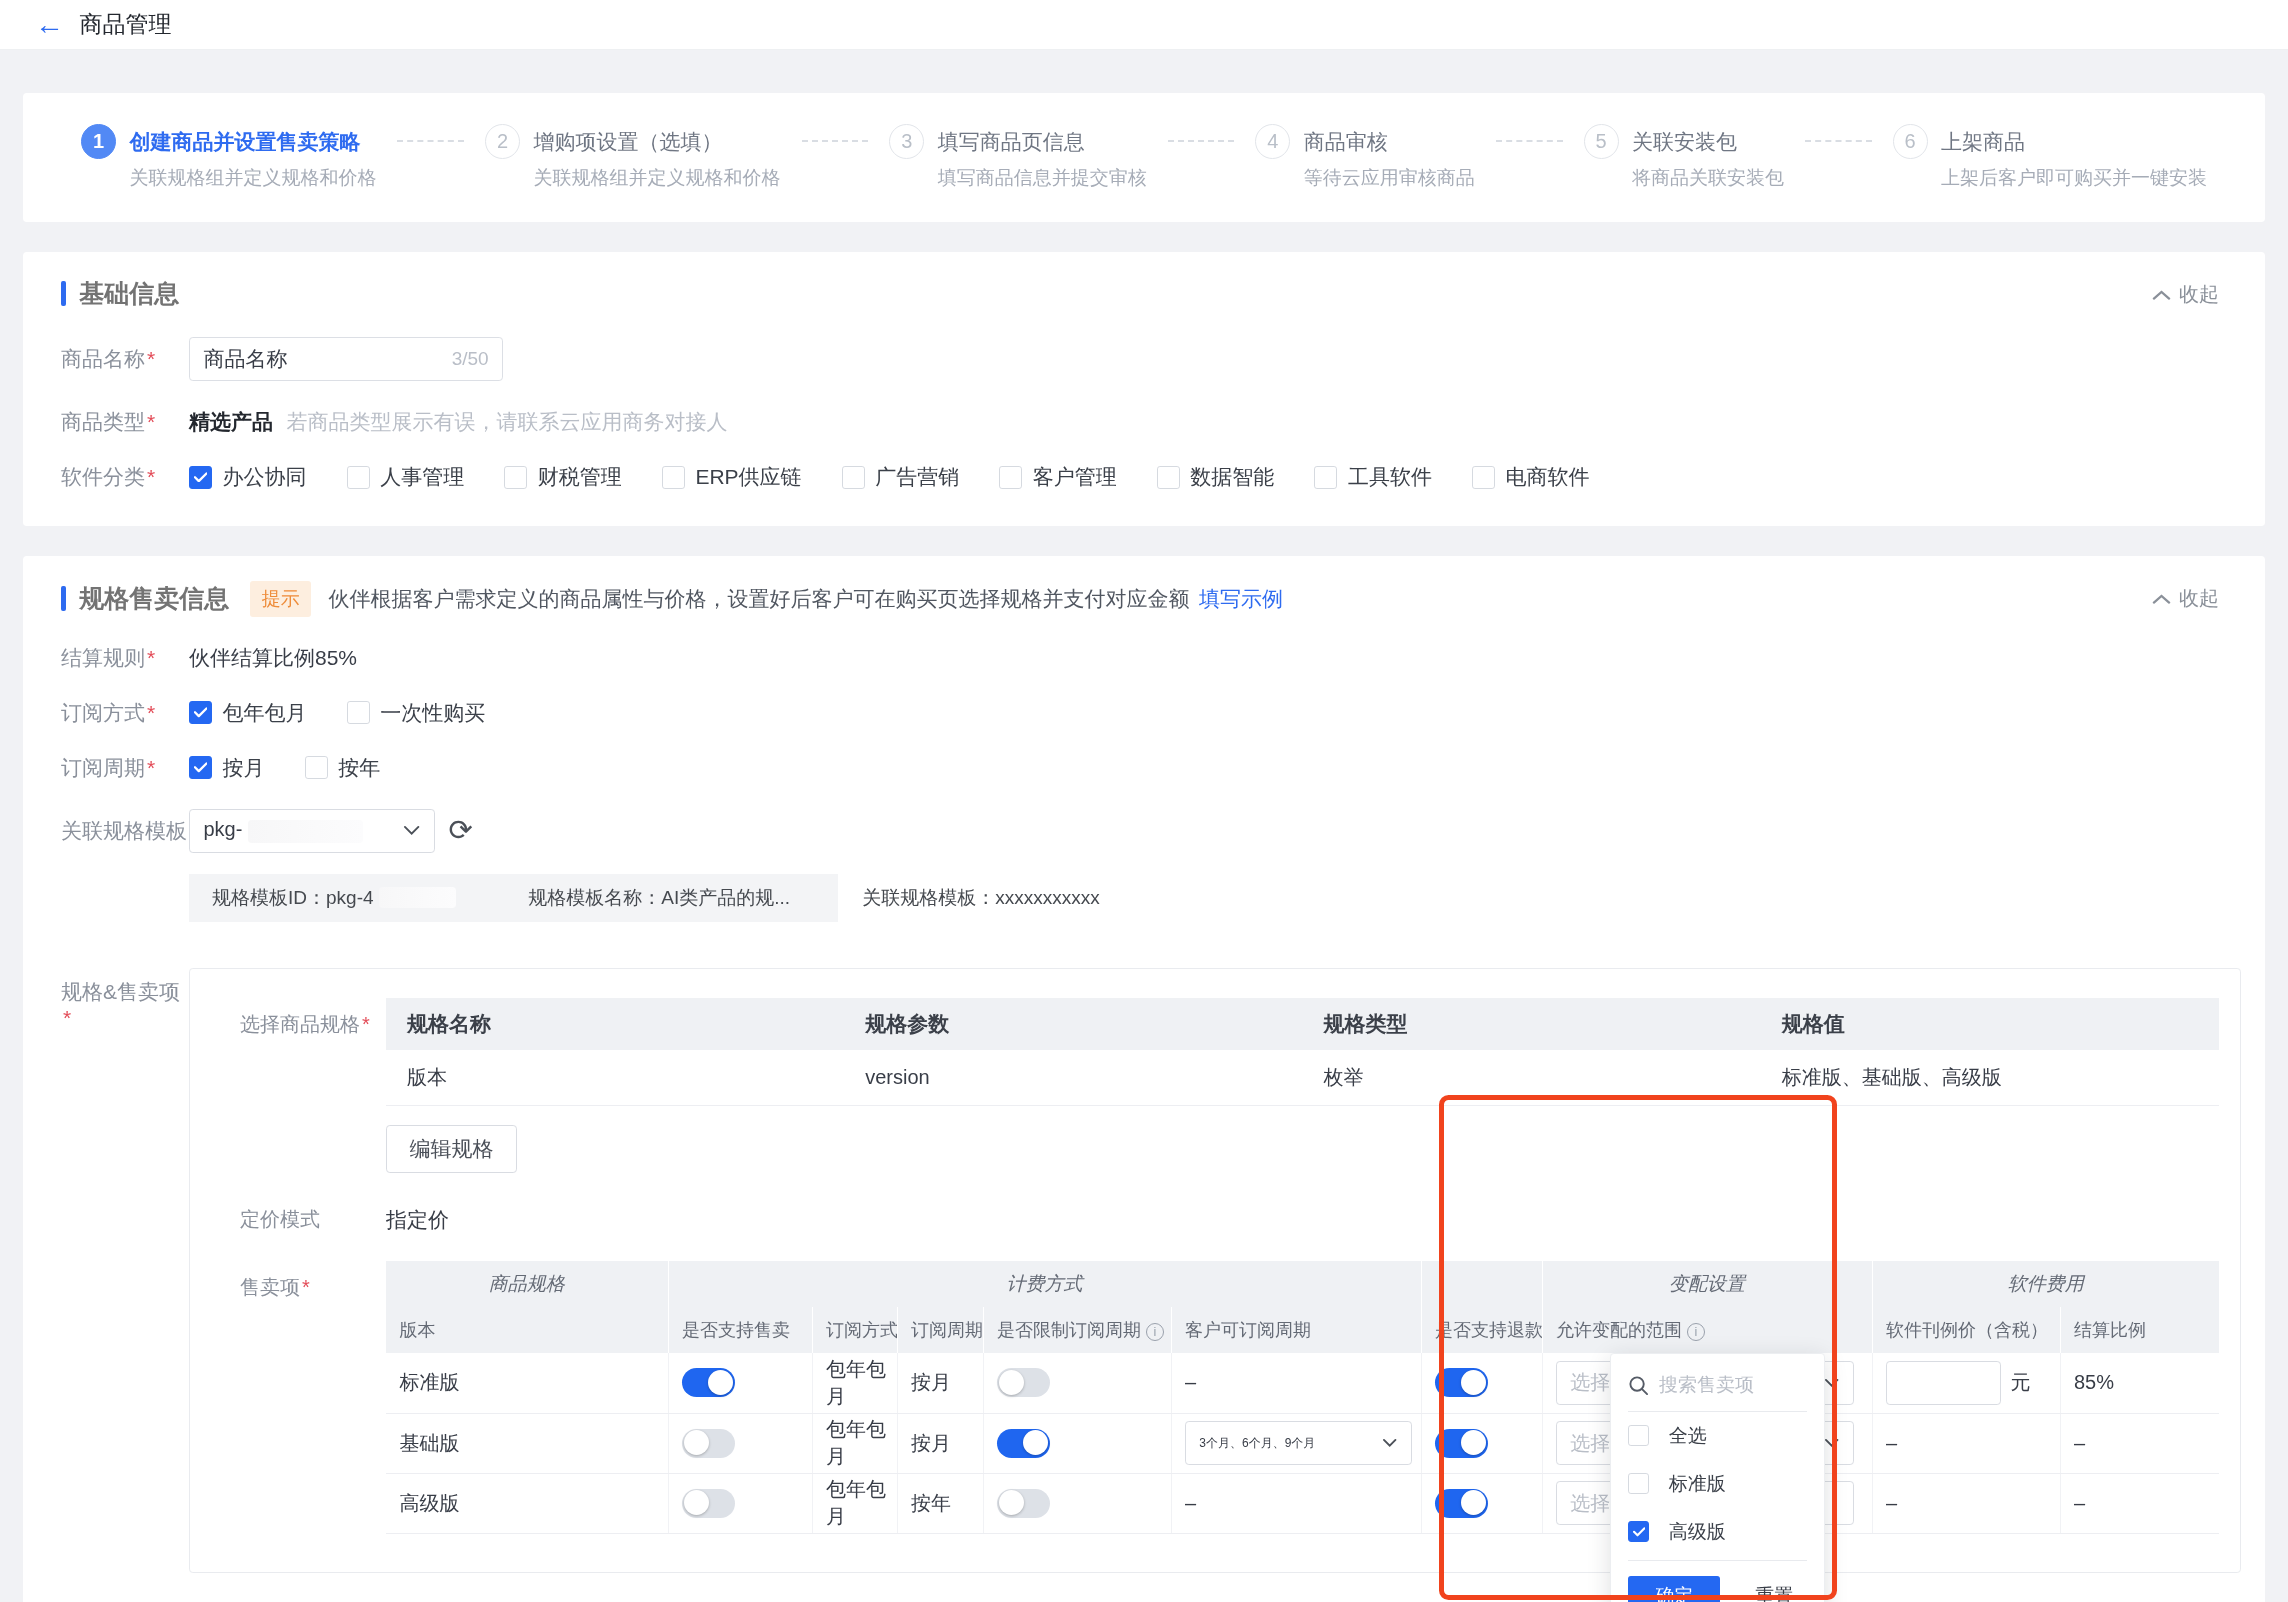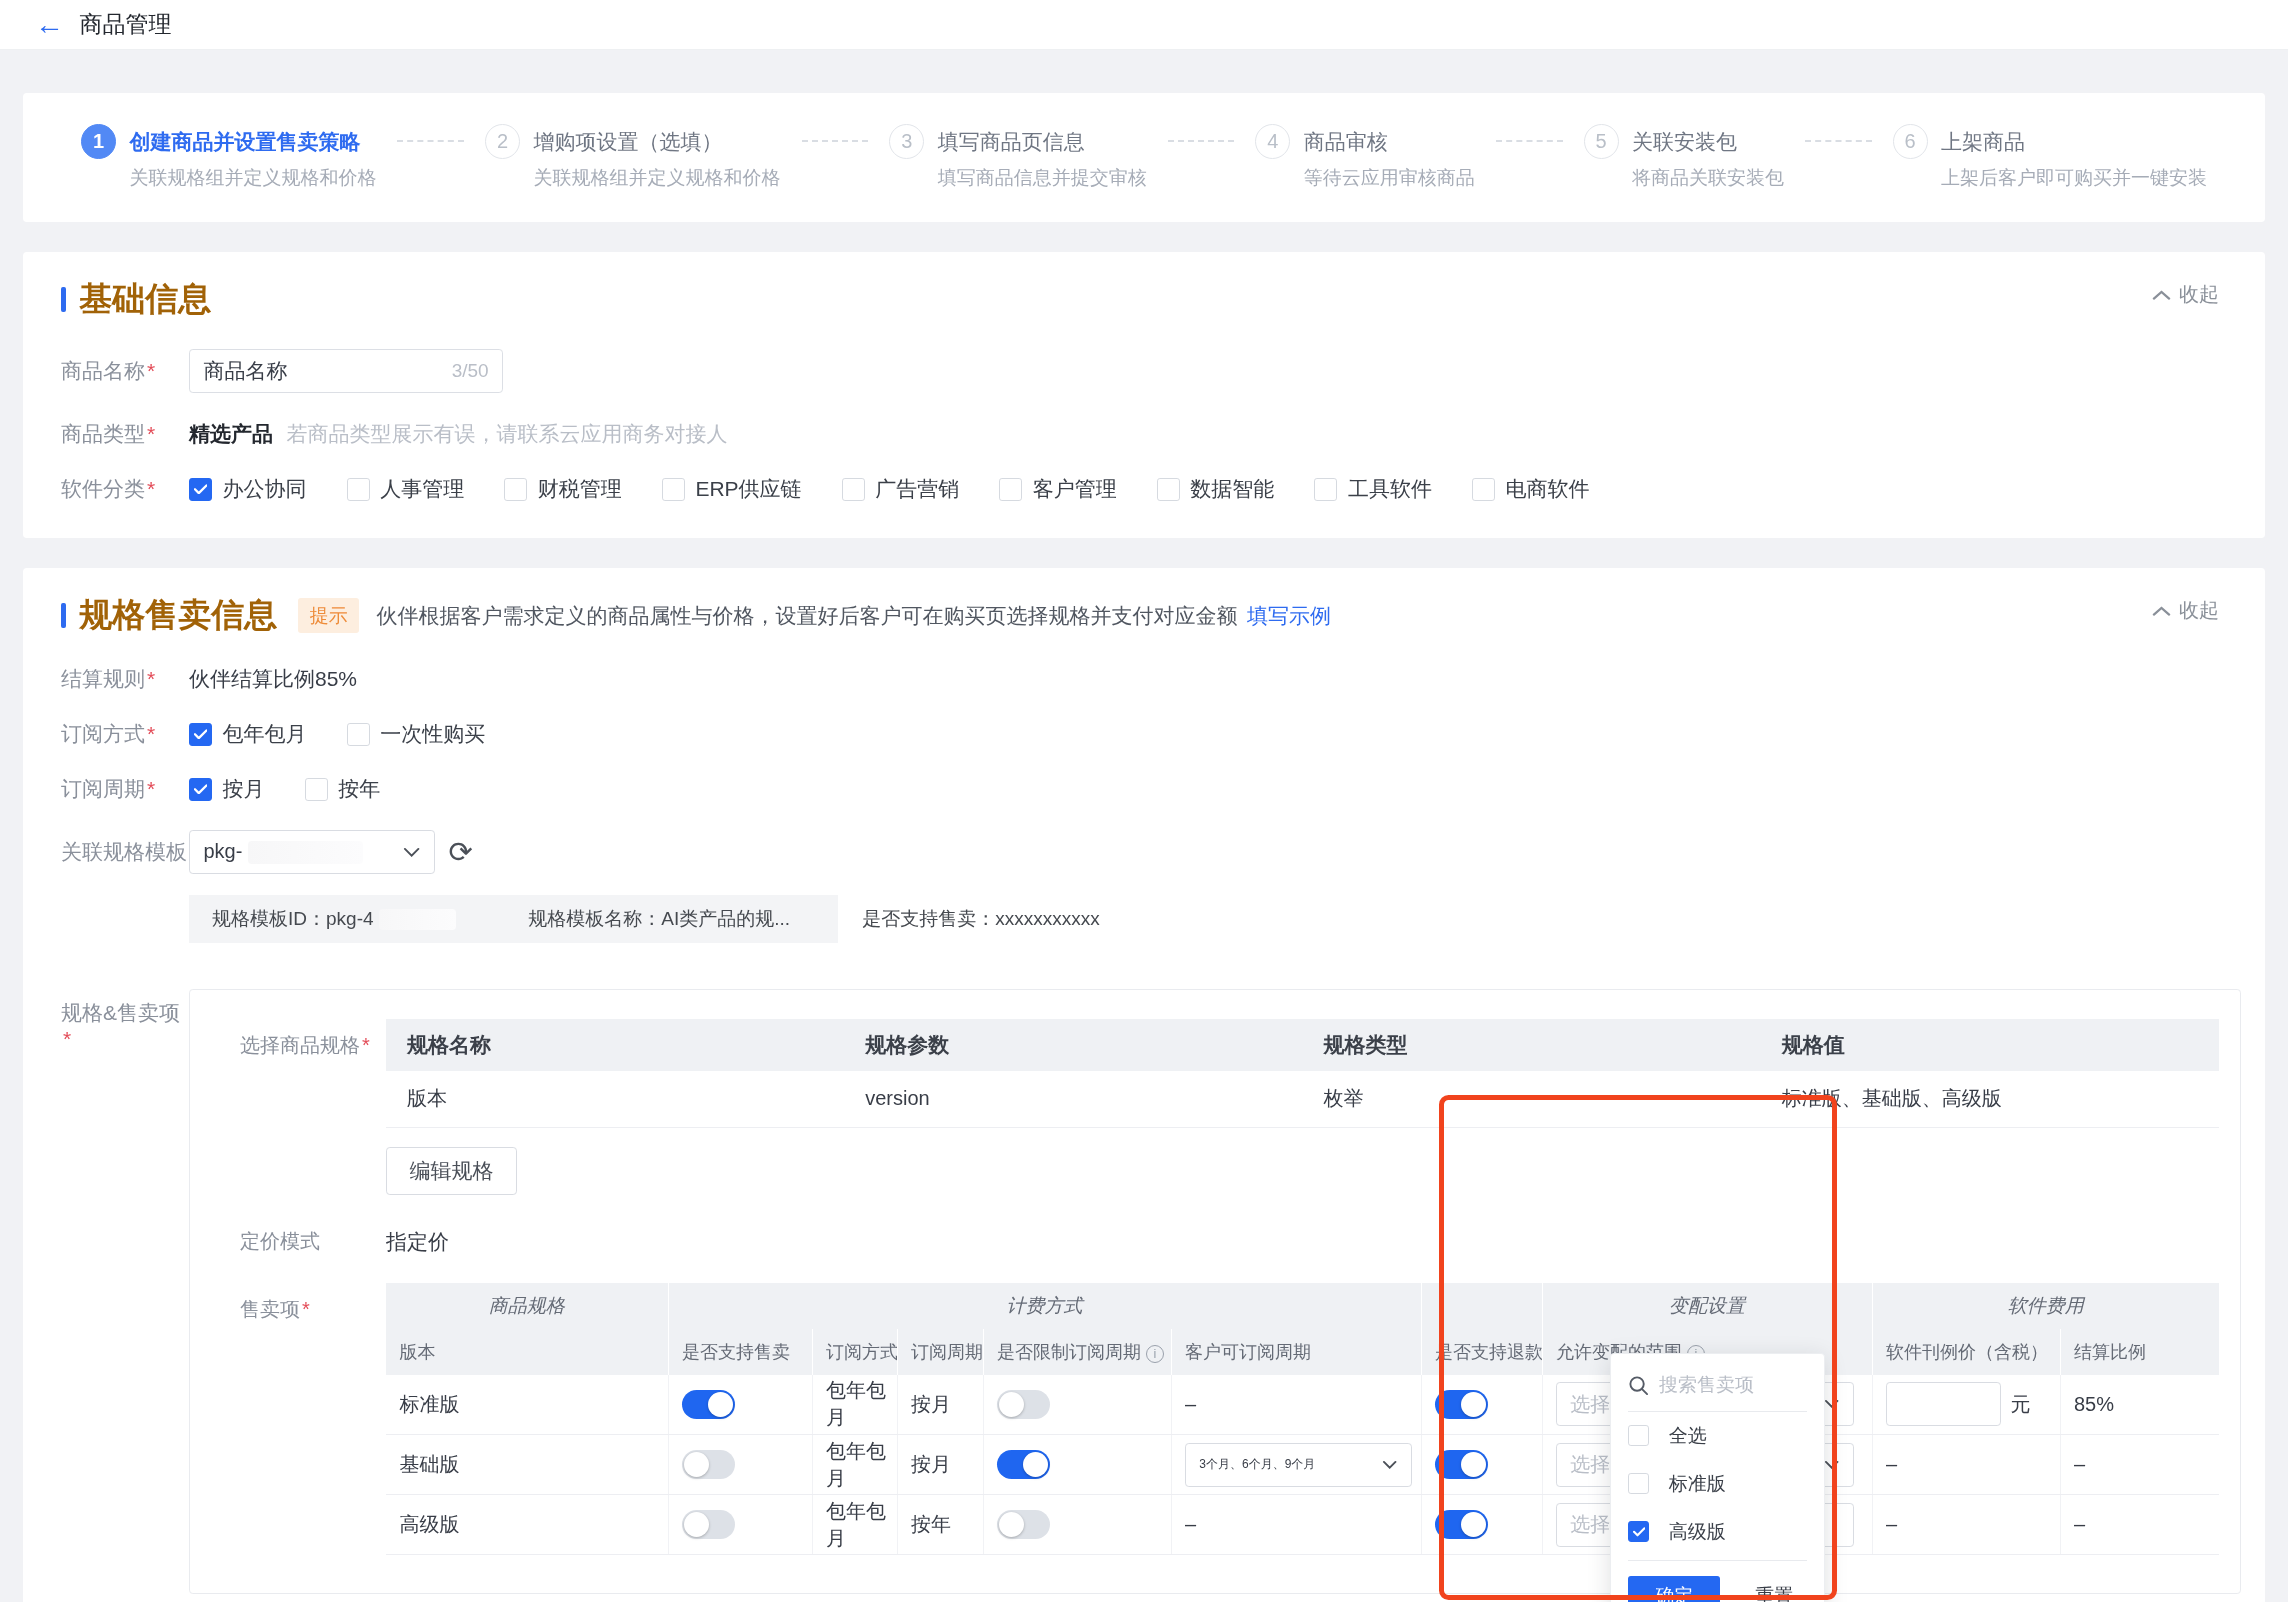--- a/index.html
+++ b/index.html
@@ -22,21 +22,21 @@
   .step-text { margin-left:13.4px; }
   .step-title { font-size:21px; color:#6f7683; line-height:35px; white-space:nowrap; }
   .step.active .step-title { color:#2e6bf0; font-weight:700; }
   .step-sub { font-size:19px; color:#a6acb7; margin-top:5.8px; white-space:nowrap; }
   .connector { flex:1 1 0; border-top:2.9px dashed #d9dde3; margin:16.3px 21px 0 21px; min-width:38px; }
 
   
   .section { margin-top:30px; padding:25px 38px 35px 38px; position:relative; }
   .sec-head { display:flex; align-items:center; }
   .sec-bar { width:4.8px; height:25px; background:#2e6bf0; border-radius:1.9px; margin-right:13.4px; }
-  .sec-title { font-size:33px; font-weight:700; color:#a16207; }
+  .sec-title { font-size:25px; font-weight:700; color:#737373; }
   .collapse { position:absolute; right:46px; top:29px; display:flex; align-items:center; gap:7.7px; color:#8a9099; font-size:20px; cursor:pointer; }
   .badge { background:#fdeedf; color:#ee8c3a; font-size:19px; padding:4.8px 11.5px; border-radius:2.9px; margin-left:21px; }
   .tip-text { font-size:21px; color:#515761; margin-left:17.3px; }
   .link { color:#2e6bf0; font-size:21px; margin-left:9.6px; cursor:pointer; }
 
   .form-row { display:flex; align-items:center; margin-top:27px; }
   .form-label { width:128px; flex:none; font-size:21px; color:#8a909b; }
   .star { color:#e34d59; margin-left:1.9px; }
   .val-dark { font-size:21px; color:#383d47; }
   .bold { font-weight:700; color:#23272e; }
@@ -310,21 +310,21 @@
       </div>
       <span class="refresh">⟳</span>
     </div>
 
     <div class="meta-bar">
       <span class="meta-item">
           <span>规格模板ID：pkg-4</span>
           <span class="redact" style="width:77px;height:21px;"></span>
         </span>
       <span class="meta-item">规格模板名称：AI类产品的规...</span>
-      <span class="meta-item">是否支持售卖：xxxxxxxxxxx</span>
+      <span class="meta-item">关联规格模板：xxxxxxxxxxx</span>
     </div>
 
     <div class="form-row" style="align-items:flex-start;">
       <div class="form-label" style="padding-top:29px;"><span>规格&amp;售卖项</span><span class="star">*</span></div>
       <div class="spec-box" style="margin-left:0;">
 
         <div class="inner-row">
           <div class="inner-label"><span>选择商品规格</span><span class="star">*</span></div>
           <table class="spec-table">
             <colgroup>

